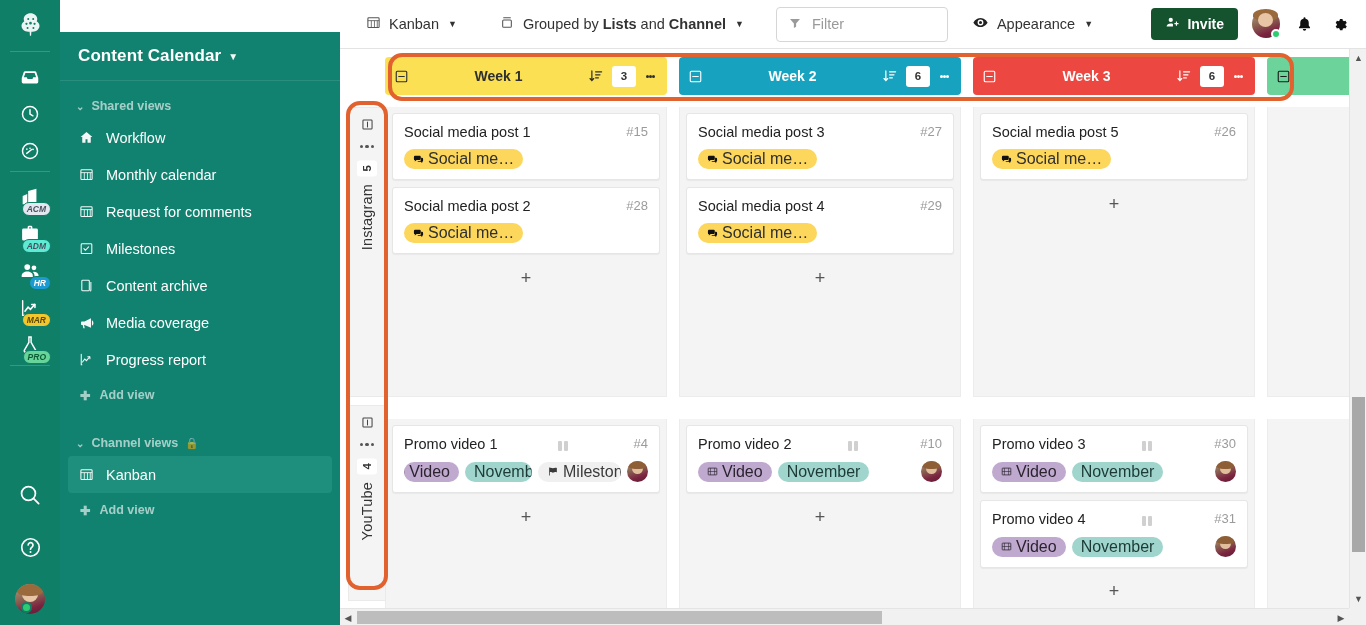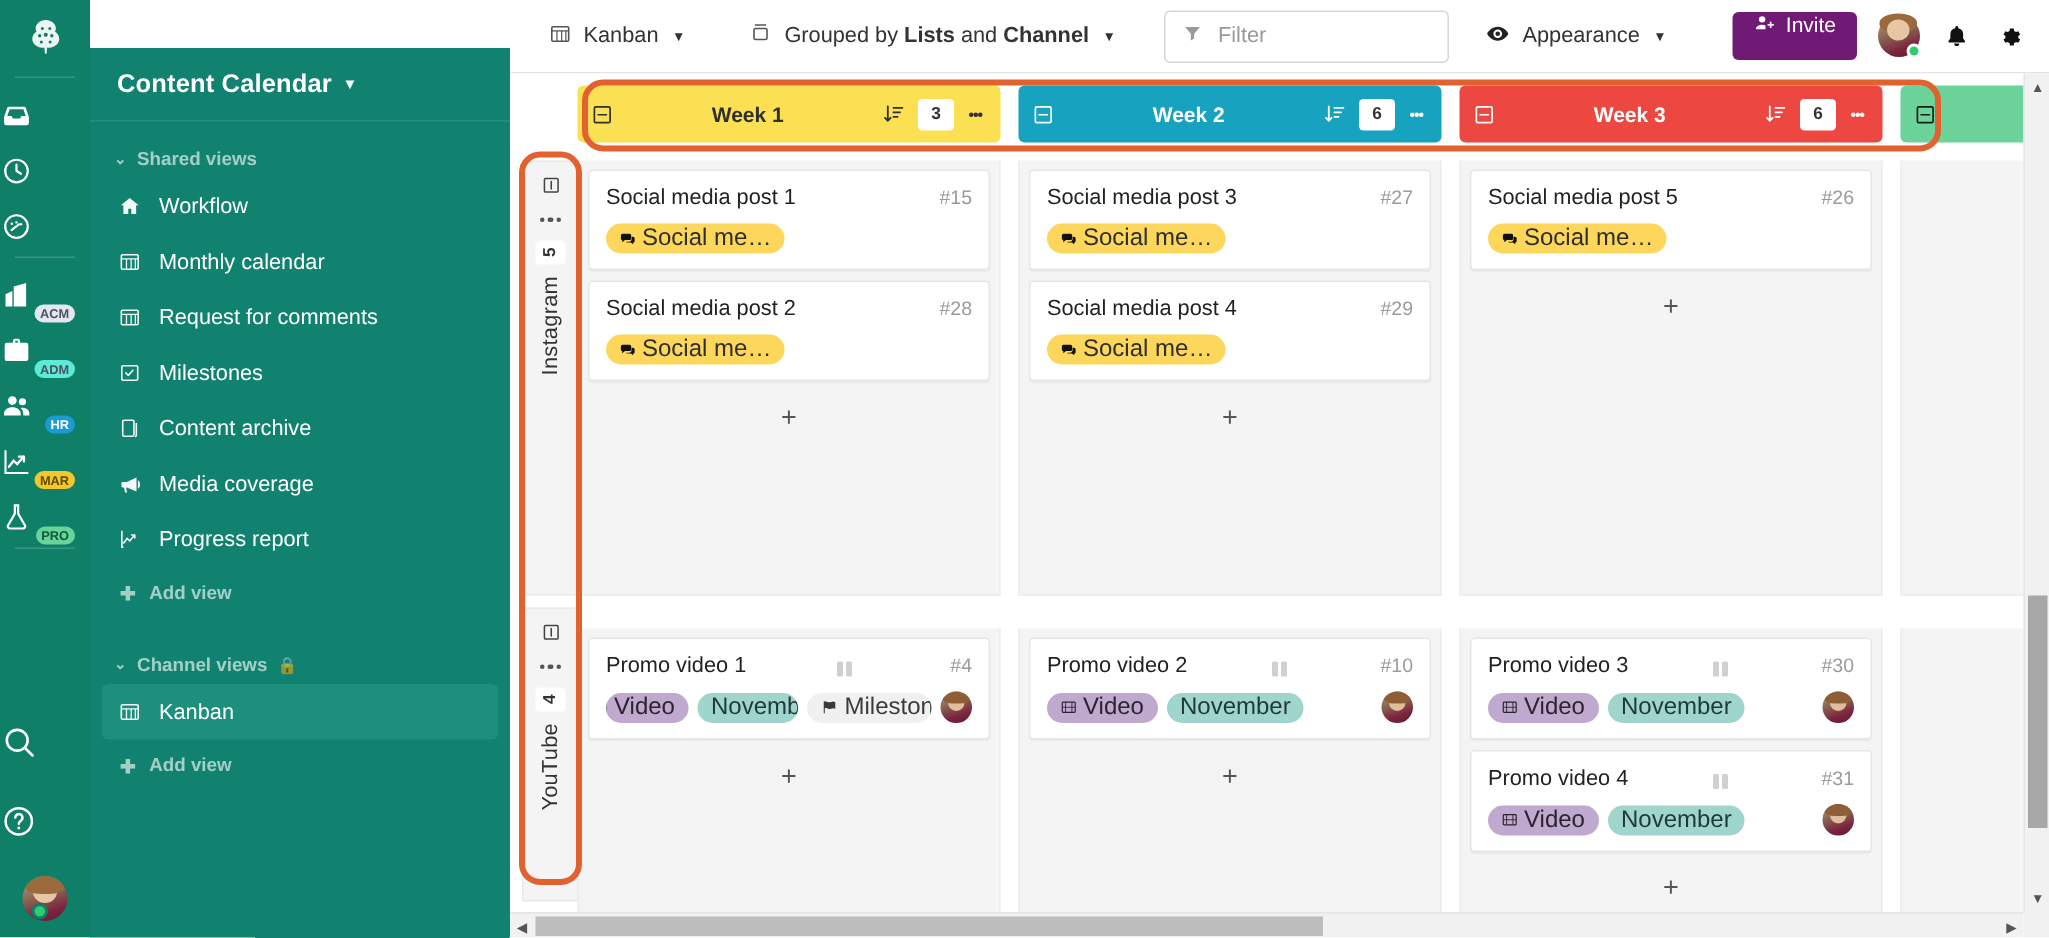--- a/index.html
+++ b/index.html
@@ -13,21 +13,21 @@
   
   #icon-rail {
     width: 60px; height: 625px; background: #0f7f68;
     display: flex; flex-direction: column; align-items: center;
     flex: 0 0 60px; position: relative;
   }
   .rail-logo { height: 49px; display:flex; align-items:center; justify-content:center; width:100%; }
   .rail-sep { width: 40px; height: 1px; background: rgba(255,255,255,.18); margin: 2px 0 6px; }
   .rail-ico {
     width: 60px; height: 37px; display: flex; align-items: center;
-    justify-content: flex-start; position: relative; color: #fff;
+    justify-content: center; position: relative; color: #fff; font-style: italic;
   }
   .rail-ico svg { display:block; }
   .rail-badge {
     position: absolute; bottom: -1px; right: 9px;
     font-size: 8.5px; font-weight: bold; color: #fff;
     border-radius: 7px; padding: 1px 4px; line-height: 10px;
     border: 1.5px solid #0f7f68;
   }
   .badge-acm { background: #e3e7ef; color: #4a5160; }
   .badge-adm { background: #5eead4; color: #4a5160; }
@@ -91,27 +91,27 @@
     height: 49px; flex: 0 0 49px; display: flex; align-items: center;
     gap: 0px; padding: 0 14px 0 16px; border-bottom: 1px solid #e3e3e3; background:#fff;
   }
   .tb-btn {
     display: flex; align-items: center; gap: 8px; font-size: 14.5px;
     color: #333; padding: 6px 10px; cursor: pointer; white-space: nowrap;
   }
   .tb-btn .cr { font-size: 9px; margin-left: 1px; }
   .tb-filter {
     display: flex; align-items: center; gap: 10px;
-    width: 190px; height: 35px; border: 1px solid #d6d6d6; border-radius: 4px;
+    width: 172px; height: 35px; border: 1px solid #d6d6d6; border-radius: 4px;
     padding: 0 11px; margin-left: 22px; margin-right: 14px; color: #9a9a9a; font-size: 14.5px;
   }
   .tb-spacer { flex: 1 1 auto; }
   .invite-btn {
-    display: flex; align-items: flex-start; gap: 7px; background: #701a75; color: #fff;
-    font-size: 14px; font-weight: normal; height: 32px; padding: 0 14px;
+    display: flex; align-items: center; gap: 7px; background: #14532d; color: #fff;
+    font-size: 14px; font-weight: bold; height: 32px; padding: 0 14px;
     border-radius: 4px; cursor: pointer; margin-right: 14px;
   }
   .tb-avatar {
     width: 28px; height: 28px; border-radius: 50%; position: relative; margin-right: 16px;
     background: linear-gradient(160deg,#b9a08a 0%,#8d6a55 40%,#7b2440 75%,#5e1b31 100%);
     overflow: visible;
   }
   .tb-avatar .face {
     position:absolute; left:6px; top:3px; width:15px; height:14px; border-radius:50%; background:#e8c6a5;
   }

